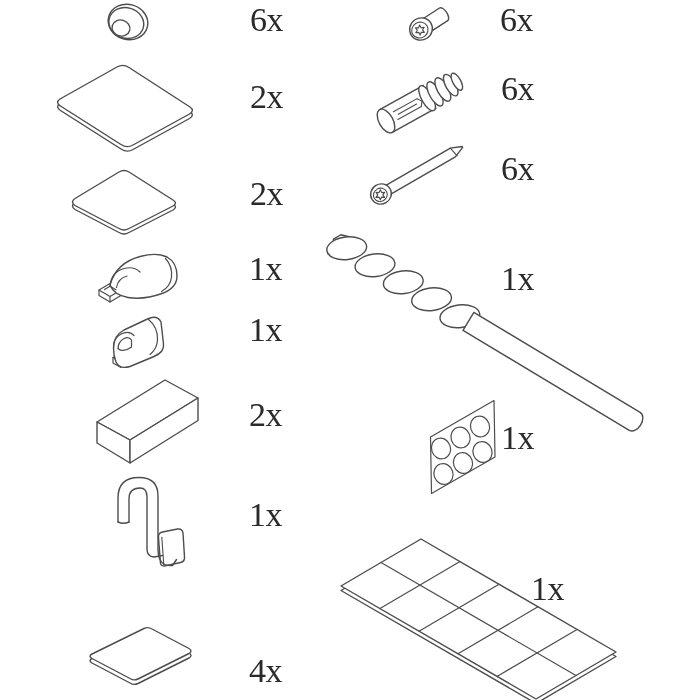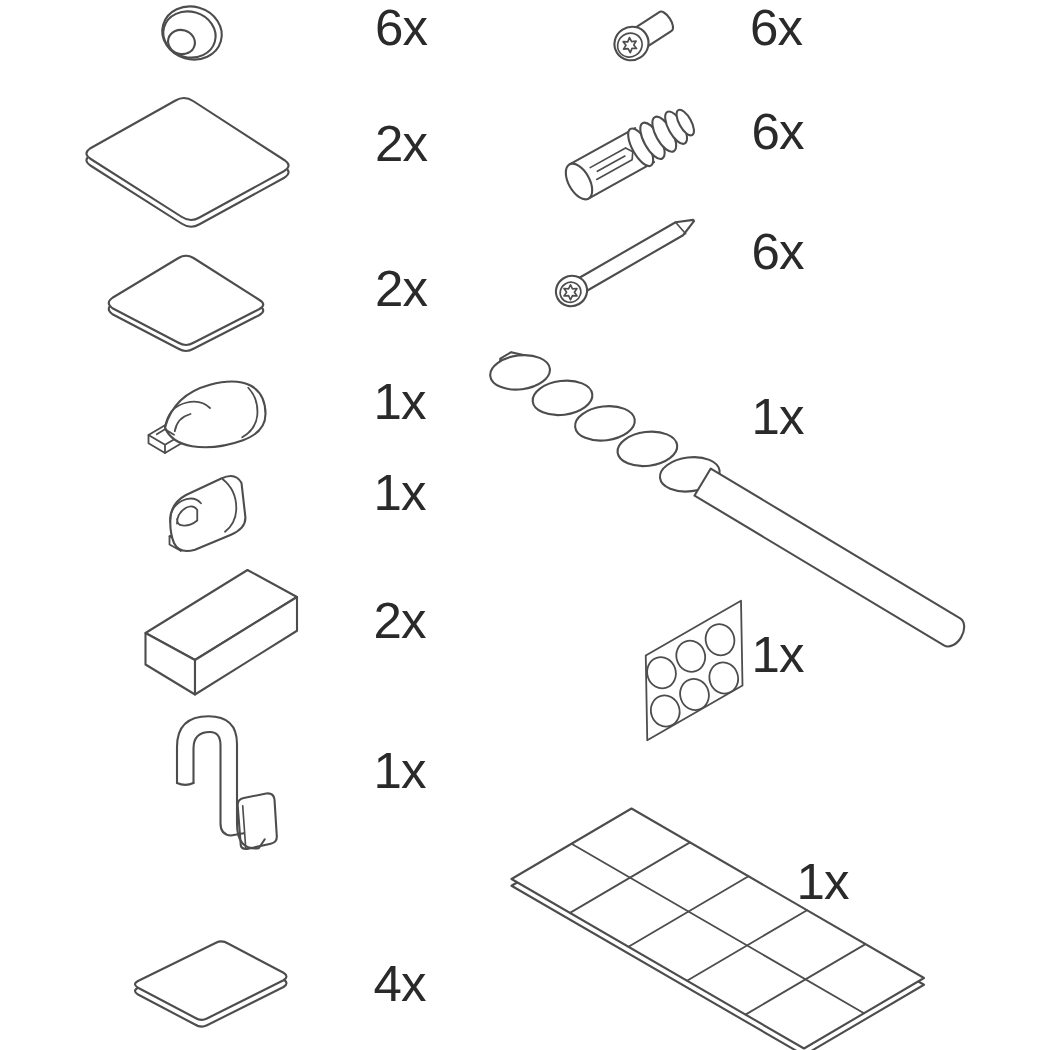--- a/index.html
+++ b/index.html
@@ -1,18 +1,18 @@
 <!DOCTYPE html>
 <html><head>
 <meta charset="utf-8">
 <style>
   html,body{margin:0;padding:0;background:#ffffff;}
   #stage{
     position:relative;width:700px;height:700px;background:#ffffff;
-    font-family:Liberation Sans, sans-serif;overflow:hidden;
+    font-family:Liberation Serif, serif;overflow:hidden;
   }
   #art{position:absolute;left:0;top:0;}
   .qty{
     position:absolute;
     font-size:34px;line-height:1.1;font-weight:500;
     color:#2a2a2a;letter-spacing:-0.5px;white-space:nowrap;
   }
 </style>
 </head>
 <body>
@@ -135,21 +135,21 @@
   </g>
 </svg>
 
   <div class="qty" style="left:250px;top:1px">6x</div>
   <div class="qty" style="left:250px;top:78px">2x</div>
   <div class="qty" style="left:250px;top:175px">2x</div>
   <div class="qty" style="left:249px;top:250px">1x</div>
   <div class="qty" style="left:249px;top:311px">1x</div>
   <div class="qty" style="left:249px;top:396px">2x</div>
   <div class="qty" style="left:249px;top:496px">1x</div>
-  <div class="qty" style="left:249px;top:638px">4x</div>
+  <div class="qty" style="left:249px;top:652px">4x</div>
 
   <div class="qty" style="left:500px;top:1px">6x</div>
   <div class="qty" style="left:501px;top:70px">6x</div>
   <div class="qty" style="left:501px;top:150px">6x</div>
   <div class="qty" style="left:501px;top:260px">1x</div>
   <div class="qty" style="left:501px;top:419px">1x</div>
   <div class="qty" style="left:531px;top:570px">1x</div>
 
 </div>
 

